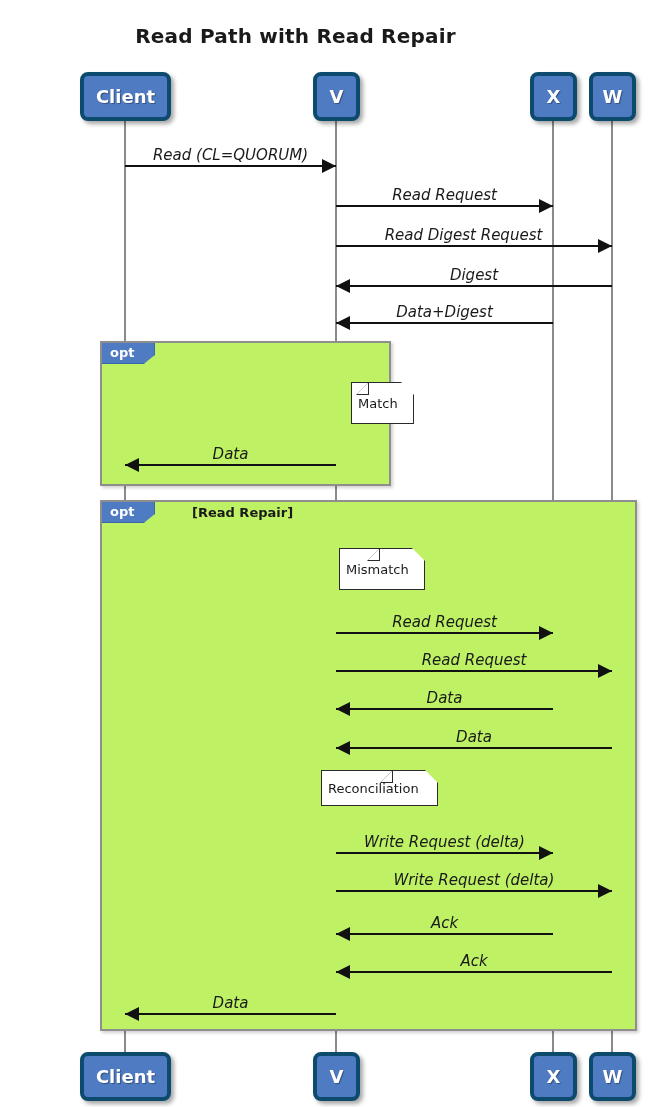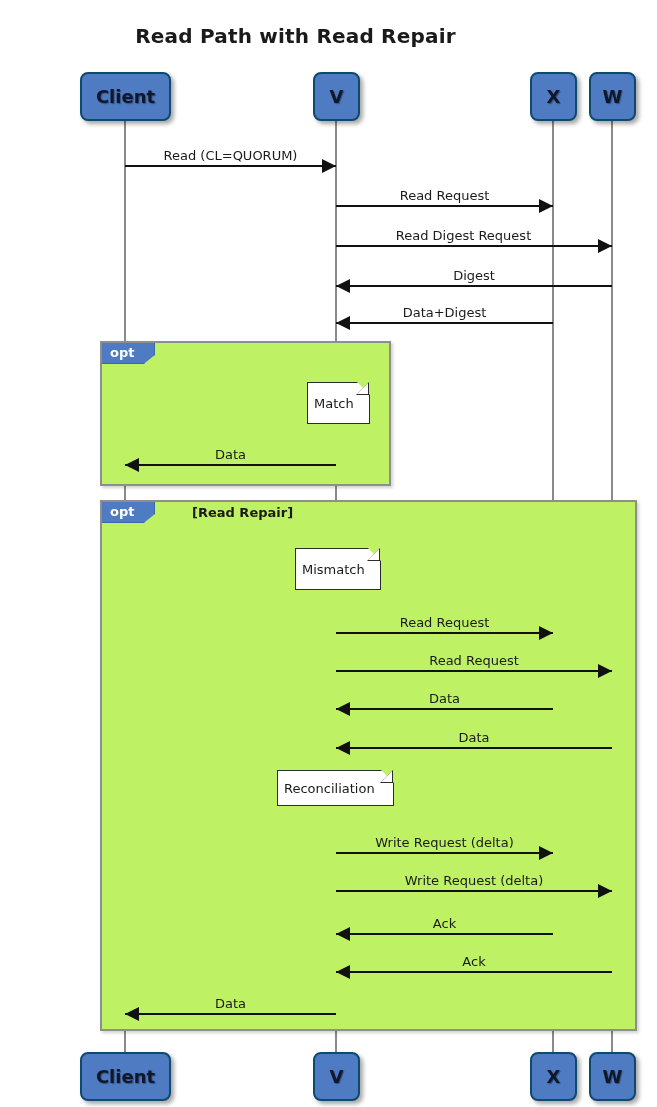--- a/index.html
+++ b/index.html
@@ -33,23 +33,23 @@
   .lifeline {
     position: absolute;
     width: 2px;
     background: #8a8a8a;
   }
   
   .participant {
     position: absolute;
     box-sizing: border-box;
     background: #4f7bc2;
-    border: 2px solid #0c4a6e;
+    border: 4px solid #0c4a6e;
     border-radius: 8px;
-    color: #0f172a;
+    color: #ffffff;
     font-size: 18px;
     font-weight: bold;
     display: flex;
     align-items: center;
     justify-content: center;
     box-shadow: 3px 3px 4px rgba(0,0,0,0.35);
     text-shadow: 1px 1px 1px rgba(0,0,0,0.35);
   }
   
   .fragment {
@@ -98,41 +98,43 @@
     border-bottom: 7px solid transparent;
   }
   .msg-head.right {
     border-left: 14px solid #111111;
   }
   .msg-head.left {
     border-right: 14px solid #111111;
   }
   .msg-label {
     position: absolute;
-    font-size: 13px;
+    font-size: 15px;
     color: #1a1a1a;
     white-space: nowrap;
     line-height: 15px;
+    font-style: italic;
   }
   
   .note {
     position: absolute;
     box-sizing: border-box;
     background: #ffffff;
     border: 1.5px solid #2b2b2b;
     font-size: 13px;
     color: #1a1a1a;
     display: flex;
     align-items: center;
     justify-content: flex-start;
     padding-left: 6px;
     padding-right: 6px;
     box-shadow: 3px 3px 3px rgba(0,0,0,0.35);
     clip-path: polygon(0 0, calc(100% - 13px) 0, 100% 13px, 100% 100%, 0 100%);
     white-space: nowrap;
+    margin-left: 44px;
   }
   .note-fold {
     position: absolute;
     width: 0;
     height: 0;
     border-left: 13px solid transparent;
     border-bottom: 13px solid #2b2b2b;
   }
   .note-fold-inner {
     position: absolute;

